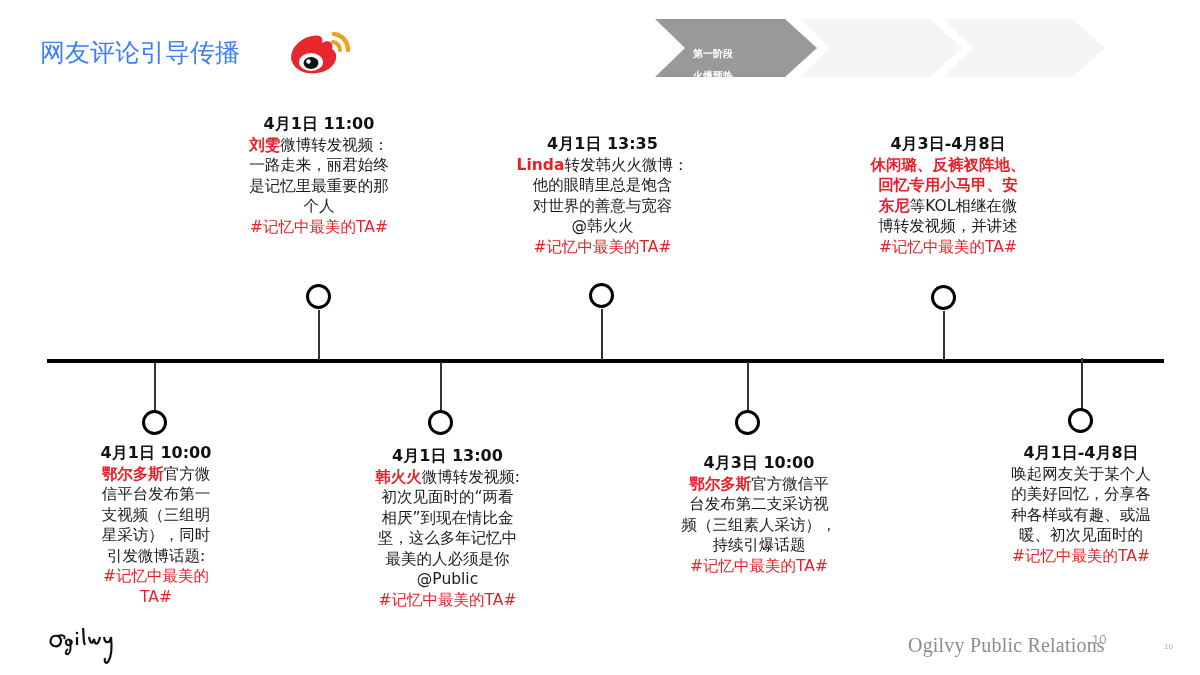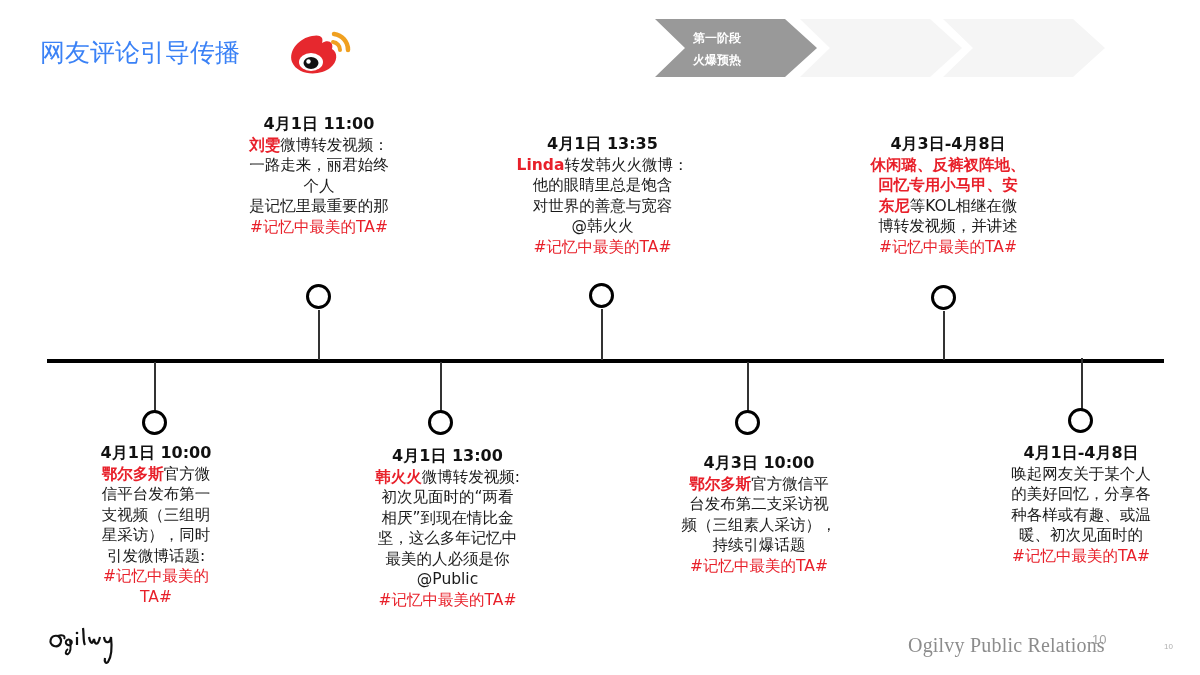--- a/index.html
+++ b/index.html
@@ -4,22 +4,22 @@
 <style>
   html, body { margin: 0; padding: 0; background: #ffffff; }
   body { width: 1200px; height: 675px; position: relative; overflow: hidden;
          font-family: "DejaVu Sans", "Liberation Sans", sans-serif; color: #1a1a1a; }
   .title { position: absolute; left: 40px; top: 36px; font-size: 25px; color: #3b82f6;
            letter-spacing: 0px; line-height: 34px; text-align: center; }
   .weibo-logo { position: absolute; left: 284px; top: 24px; width: 70px; height: 56px; }
   .stages { position: absolute; left: 655px; top: 19px; width: 460px; height: 58px; }
   .stage { position: absolute; top: 0; height: 58px; }
   .stage svg { position: absolute; left: 0; top: 0; }
-  .stage-text { position: absolute; left: 38px; top: 8px; width: 100px; color: #ffffff;
-                font-weight: bold; font-size: 12px; line-height: 22px; }
+  .stage-text { position: absolute; left: 38px; top: 24px; width: 100px; color: #ffffff;
+                font-weight: bold; font-size: 10px; line-height: 22px; }
   .timeline-line { position: absolute; left: 47px; top: 359px; width: 1117px; height: 4px; background: #000; }
   .stem { position: absolute; width: 1.5px; background: #333; }
   .node { position: absolute; width: 19px; height: 19px; border: 3px solid #000; border-radius: 50%;
           background: #fff; box-sizing: content-box; }
   .event { position: absolute; text-align: center; font-size: 15.5px; line-height: 20.5px; color: #1a1a1a; }
   .event .date { font-weight: bold; font-size: 16px; display: block; color: #111; }
   .event .hl { color: #e8202a; font-weight: bold; }
   .event .tag { color: #e8202a; display: block; }
   .event .body { display: block; }
   .ogilvy { position: absolute; left: 44px; top: 622px; width: 90px; height: 48px; }
@@ -86,22 +86,22 @@
 <div class="stem" style="left:747px; top:362px; height:50px;"></div>
 <div class="node" style="left:735px; top:410px;"></div>
 
 <div class="stem" style="left:1081px; top:358px; height:52px;"></div>
 <div class="node" style="left:1068px; top:408px;"></div>
 
 <div class="event" style="left:228px; top:114px; width:182px;">
   <span class="date">4月1日 11:00</span>
   <span class="body"><span class="hl">刘雯</span><span>微博转发视频：</span></span>
   <span class="body">一路走来，丽君始终</span>
+  <span class="body">是记忆里最重要的那</span>
   <span class="body">个人</span>
-  <span class="body">是记忆里最重要的那</span>
   <span class="tag">#记忆中最美的TA#</span>
 </div>
 
 <div class="event" style="left:500px; top:134px; width:205px;">
   <span class="date">4月1日 13:35</span>
   <span class="body"><span class="hl">Linda</span><span>转发韩火火微博：</span></span>
   <span class="body">他的眼睛里总是饱含</span>
   <span class="body">对世界的善意与宽容</span>
   <span class="body">@韩火火</span>
   <span class="tag">#记忆中最美的TA#</span>

